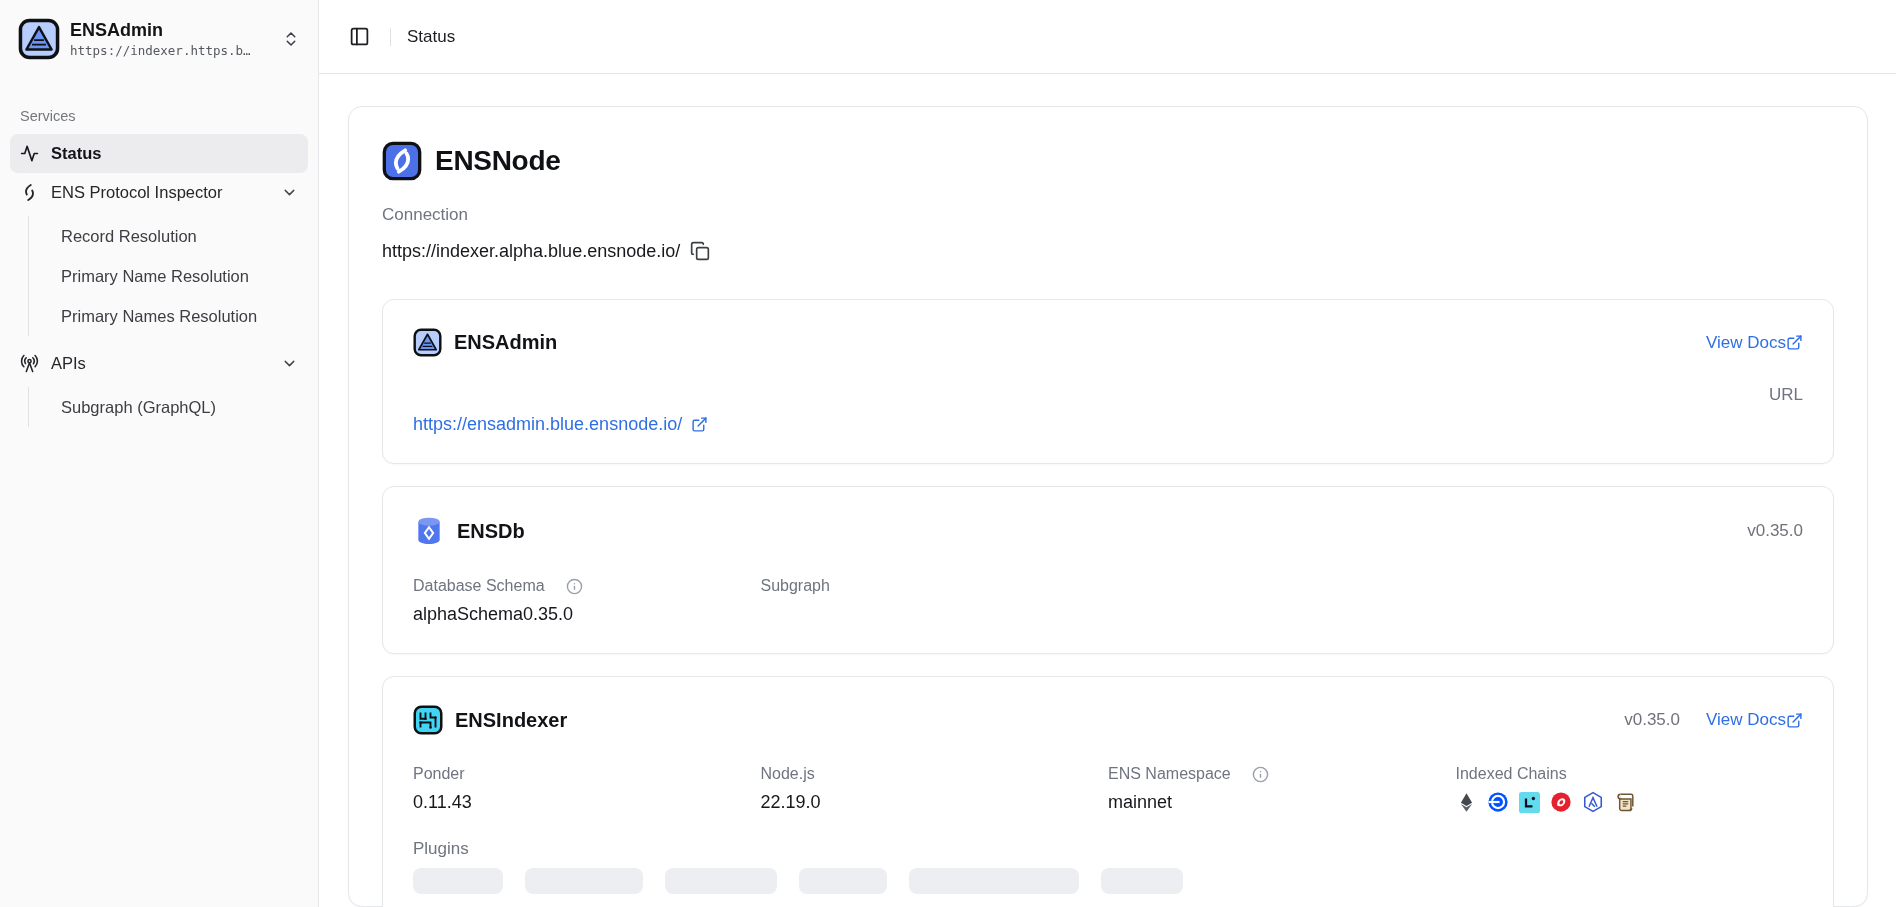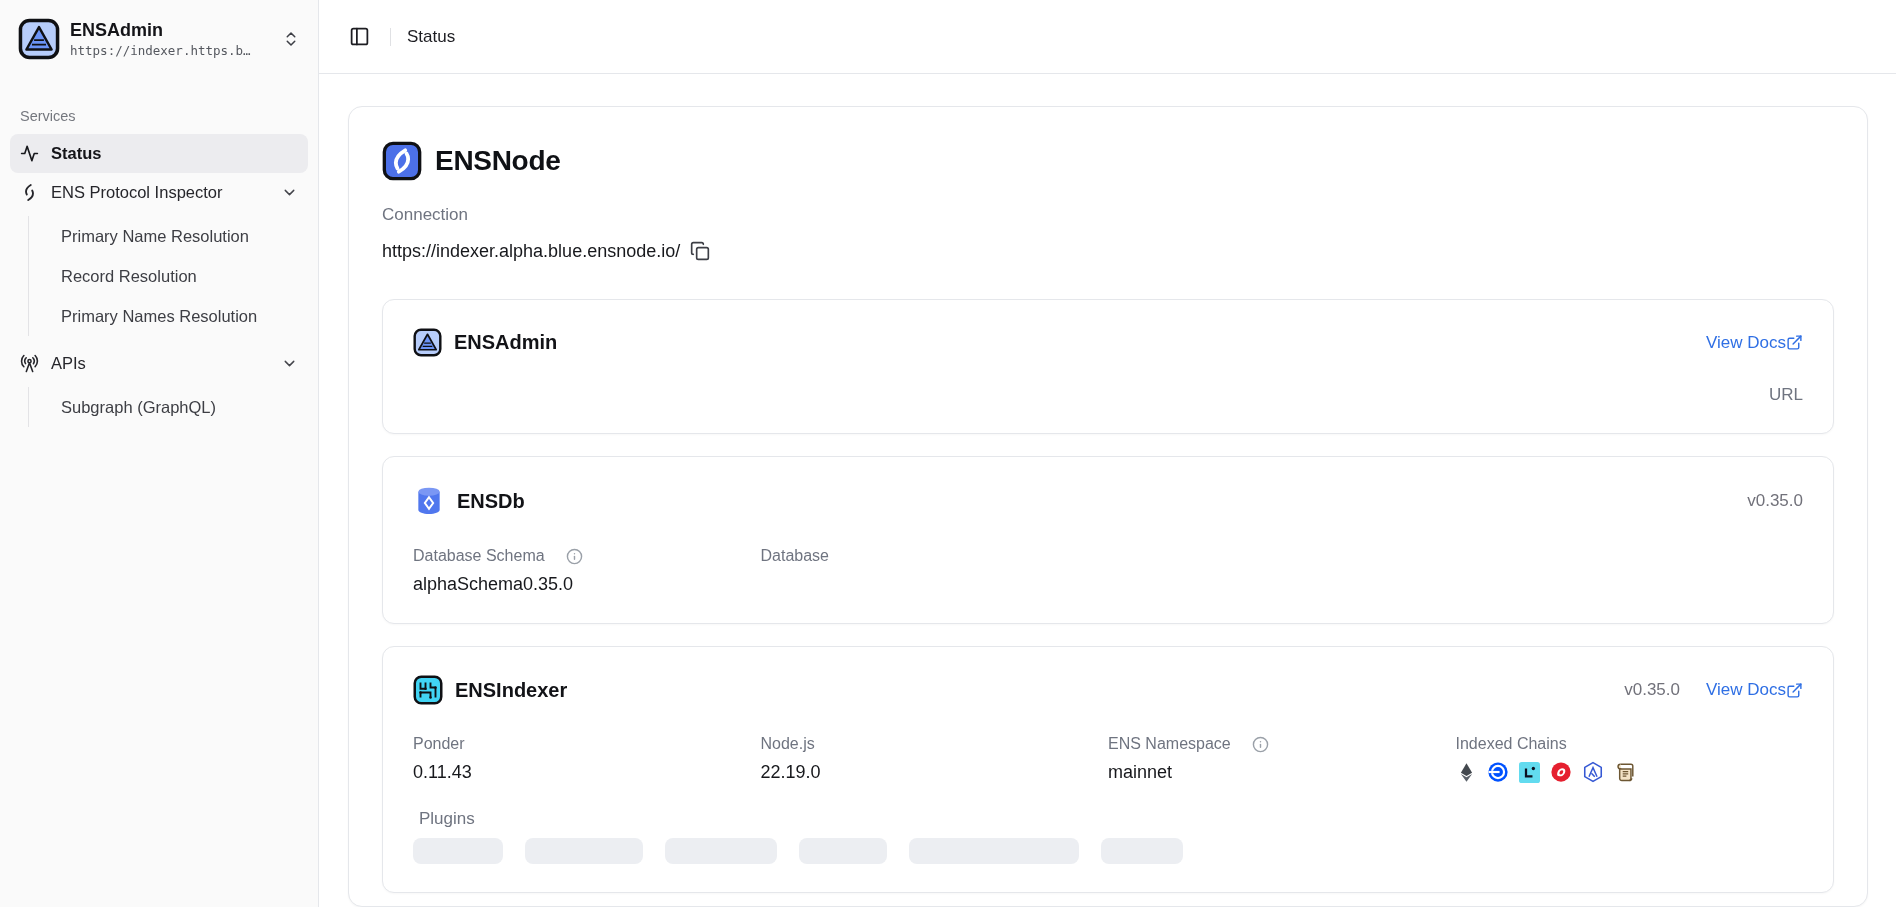--- a/index.html
+++ b/index.html
@@ -59,21 +59,21 @@
   .url-lbl { margin-top:28px;text-align:right; }
   .link-row { display:flex; align-items:center; gap:9px; margin-top:9px; }
   .a-link { font-size:18px; color:#2f6fe4; text-decoration:none; cursor:pointer; }
 
   .grid4 { display:grid; grid-template-columns:repeat(4,1fr); margin-top:30px; }
   .fld-lbl { display:flex; align-items:center; gap:21px; font-size:16px; color:#6f7480; }
   .fld-val { font-size:18px; color:#17181c; margin-top:9px; }
   .info { color:#9aa0a8; display:inline-flex; }
 
   .chains-row { display:flex; align-items:center; gap:10px; margin-top:8px; }
-  .plugins-lbl { margin-top:26px;margin-left:6px; }
+  .plugins-lbl { margin-top:26px; }
   .pills { display:flex; gap:22px; margin-top:9px; }
   .pill { height:26px; border-radius:8px; background:#eceef2; }
 </style>
 </head>
 <body>
 
 <div class="app">
 
   <aside class="sidebar">
     <div class="sb-header">
@@ -117,24 +117,24 @@
         </span>
         <span class="grow">ENS Protocol Inspector</span>
         <span class="icon chev">
           <svg width="17" height="17" viewBox="0 0 24 24" fill="none" stroke="currentColor" stroke-width="2" stroke-linecap="round" stroke-linejoin="round">
               <path d="m6 9 6 6 6-6"></path>
             </svg>
         </span>
       </div>
       <div class="sb-subgroup">
         <div class="sb-subitem">
+          <span>Record Resolution</span>
+        </div>
+        <div class="sb-subitem">
           <span>Primary Name Resolution</span>
-        </div>
-        <div class="sb-subitem">
-          <span>Record Resolution</span>
         </div>
         <div class="sb-subitem">
           <span>Primary Names Resolution</span>
         </div>
       </div>
 
       <div class="sb-item">
         <span class="icon">
           <svg width="19" height="19" viewBox="0 0 24 24" fill="none" stroke="#26262b" stroke-width="2" stroke-linecap="round" stroke-linejoin="round">
             <path d="M4.9 16.1C1 12.2 1 5.8 4.9 1.9"></path>
@@ -217,20 +217,30 @@
               <span class="icon">
                 <svg width="17" height="17" viewBox="0 0 24 24" fill="none" stroke="currentColor" stroke-width="2" stroke-linecap="round" stroke-linejoin="round">
                     <path d="M15 3h6v6"></path>
                     <path d="M10 14 21 3"></path>
                     <path d="M18 13v6a2 2 0 0 1-2 2H5a2 2 0 0 1-2-2V8a2 2 0 0 1 2-2h6"></path>
                   </svg>
               </span>
             </a>
           </div>
           <div class="lbl url-lbl">URL</div>
+          <div class="link-row">
+            <a class="a-link">https://ensadmin.blue.ensnode.io/</a>
+            <span class="icon" style="color:#2f6fe4">
+              <svg width="17" height="17" viewBox="0 0 24 24" fill="none" stroke="currentColor" stroke-width="2" stroke-linecap="round" stroke-linejoin="round">
+                  <path d="M15 3h6v6"></path>
+                  <path d="M10 14 21 3"></path>
+                  <path d="M18 13v6a2 2 0 0 1-2 2H5a2 2 0 0 1-2-2V8a2 2 0 0 1 2-2h6"></path>
+                </svg>
+            </span>
+          </div>
         </section>
 
         <section class="card-inner">
           <div class="ci-head">
             <span class="logo-badge">
               <svg width="32" height="32" viewBox="0 0 24 24">
                 <path d="M4 5v13.5c0 1.9 3.6 3.2 8 3.2s8-1.3 8-3.2V5" fill="#5077ee"></path>
                 <ellipse cx="12" cy="5" rx="8" ry="3" fill="#7a97f4"></ellipse>
                 <path d="M12 9.2l3.1 4.3L12 17.8l-3.1-4.3z" fill="none" stroke="#fff" stroke-width="1.5"></path>
               </svg>
@@ -248,21 +258,21 @@
                       <circle cx="12" cy="12" r="10"></circle>
                       <path d="M12 16v-4"></path>
                       <path d="M12 8h.01"></path>
                     </svg>
                 </span>
               </div>
               <div class="fld-val">alphaSchema0.35.0</div>
             </div>
             <div>
               <div class="fld-lbl">
-                  <span>Database</span>
+                  <span>Subgraph</span>
                 </div>
             </div>
           </div>
         </section>
 
         <section class="card-inner">
           <div class="ci-head">
             <span class="logo-badge">
               <svg width="30" height="30" viewBox="0 0 24 24">
                 <rect x="1.4" y="1.4" width="21.2" height="21.2" rx="5.2" fill="#41d4f4" stroke="#0f1014" stroke-width="2"></rect>

